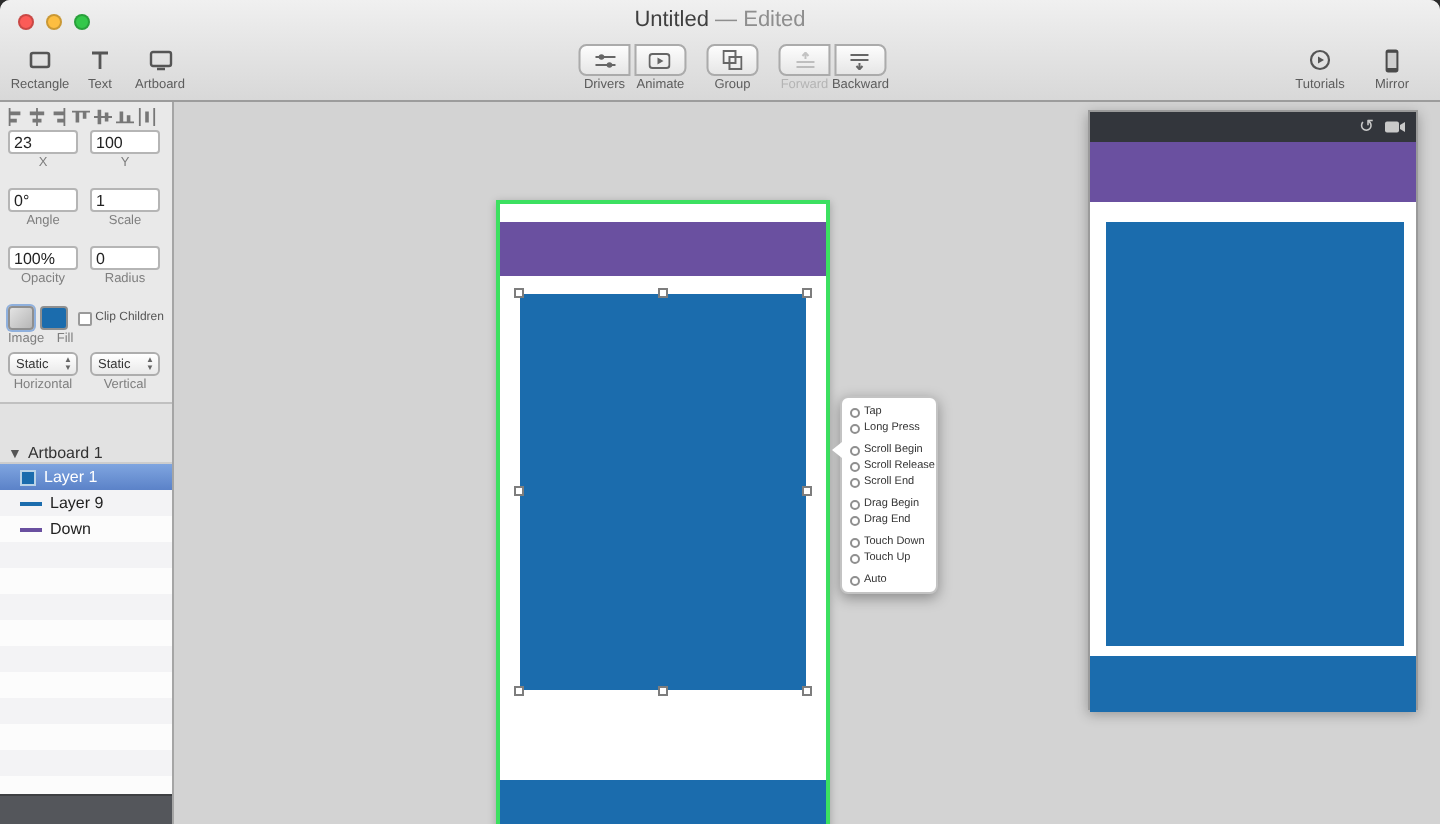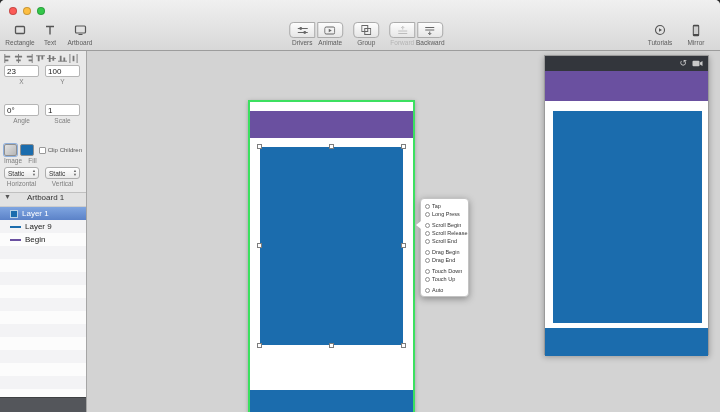--- a/index.html
+++ b/index.html
@@ -37,21 +37,21 @@
   .disabled svg { opacity:.35; }
   .right-tools { position:absolute; right:10px; top:2px; display:flex; gap:8px; }
 
   
   .sidebar { position:absolute; left:0; top:51px; width:87px; bottom:0;
              background:#e9e9e9; border-right:1px solid #a5a5a5;
              display:flex; flex-direction:column; z-index:20; }
   .align-row { display:flex; gap:2px; padding:3px 3px 1px; align-items:center; }
   .align-ic { width:9px; height:9px; display:block; }
   .fields { padding:1px 4px 0; }
-  .frow { display:flex; gap:6px; margin-bottom:18px; position:relative; }
+  .frow { display:flex; gap:6px; margin-bottom:8px; position:relative; }
   .fcol { width:35px; display:flex; flex-direction:column; }
   input.fld { width:100%; height:12px; font-size:8px; border:1px solid #b5b5b5;
               border-radius:2px; padding:0 2px; background:#fff; color:#222;
               font-family:"Liberation Sans", sans-serif; }
   .flabel { font-size:6.5px; color:#7e7e7e; text-align:center; height:9px; line-height:9px; }
   .linkic { position:absolute; left:37px; top:2px; }
   .swatch-row { display:flex; align-items:center; padding:1px 4px 0; gap:3px; }
   .swatch { width:17px; height:12px; border:1px solid #8f8f8f; border-radius:2px; }
   .swatch.image { background:linear-gradient(135deg,#e3e3e3,#b6b6b6);
                   box-shadow:0 0 0 1px #8fb0dd; }
@@ -62,22 +62,22 @@
   .swatch-labels { display:flex; gap:3px; padding:0 4px; }
   .swatch-labels .flabel { width:17px; }
   .dd-row { display:flex; gap:6px; padding:2px 4px 0; }
   .ddcol { width:35px; display:flex; flex-direction:column; }
   .dd { height:12px; border:1px solid #adadad; border-radius:3px;
         background:linear-gradient(#ffffff,#e9e9e9); font-size:6.5px; color:#333;
         display:flex; align-items:center; padding:0 3px; position:relative; }
   .dd-arrows { position:absolute; right:2px; top:1px; font-size:4px; line-height:4px;
                color:#666; text-align:center; }
 
-  .layers-header { margin-top:4px; border-top:1px solid #c0c0c0; height:14px;
-                   display:flex; align-items:flex-start; gap:16px; padding:0 4px;
+  .layers-header { margin-top:4px; border-top:1px solid #c0c0c0; height:30px;
+                   display:flex; align-items:flex-end; gap:3px; padding:0 4px;
                    font-size:8px; color:#333; background:#e2e2e2; }
   .disclosure { font-size:7px; color:#555; }
   .layers-list { flex:1; border-top:1px solid #cdcdcd;
                  background:repeating-linear-gradient(to bottom,#fcfcfc 0 13px,#f3f3f5 13px 26px); }
   .layer-row { height:13px; display:flex; align-items:center; gap:4px;
                padding-left:10px; font-size:8px; color:#222; }
   .layer-row.selected { background:linear-gradient(#7fa5e0,#5b82c8); color:#fff; }
   .lsw-square { width:8px; height:8px; background:#1b6cad; border:1px solid rgba(255,255,255,.7); }
   .lsw-line { width:11px; height:2px; background:#1b6cad; }
   .lsw-line.purple { background:#6a50a0; }
@@ -127,20 +127,24 @@
 </head>
 <body>
 
 <div class="window">
 
   <div class="topbar">
     <div class="traffic">
       <span class="tl red"></span>
       <span class="tl yellow"></span>
       <span class="tl green"></span>
+    </div>
+    <div class="win-title">
+      <span>Untitled</span>
+      <span class="status">— Edited</span>
     </div>
 
     <div class="tools-row">
 
       <div class="left-tools">
         <div class="tool-col">
           <span class="t-iconbox">
             <svg width="12" height="12" viewBox="0 0 12 12">
                 <rect x="1.5" y="2.5" width="9" height="7" rx="1" fill="none" stroke="#555" stroke-width="1.3"></rect>
               </svg>
@@ -292,20 +296,30 @@
       <div class="frow">
         <div class="fcol">
           <input class="fld" value="0°" style="">
           <span class="flabel">Angle</span>
         </div>
         <div class="fcol">
           <input class="fld" value="1" style="">
           <span class="flabel">Scale</span>
         </div>
       </div>
+      <div class="frow">
+        <div class="fcol">
+          <input class="fld" value="100%" style="">
+          <span class="flabel">Opacity</span>
+        </div>
+        <div class="fcol">
+          <input class="fld" value="0" style="">
+          <span class="flabel">Radius</span>
+        </div>
+      </div>
     </div>
 
     <div class="swatch-row">
       <span class="swatch image"></span>
       <span class="swatch fill"></span>
       <span class="clip">
         <span class="cbox"></span>
         <span class="clip-label">Clip Children</span>
       </span>
     </div>
@@ -340,21 +354,21 @@
       <div class="layer-row selected">
         <span class="lsw-square"></span>
         <span>Layer 1</span>
       </div>
       <div class="layer-row">
         <span class="lsw-line"></span>
         <span>Layer 9</span>
       </div>
       <div class="layer-row">
         <span class="lsw-line purple"></span>
-        <span>Begin</span>
+        <span>Down</span>
       </div>
     </div>
 
     <div class="sidebar-footer"></div>
   </div>
 
   <div class="canvas">
 
     <div class="artboard">
       <div class="purple-bar"></div>

